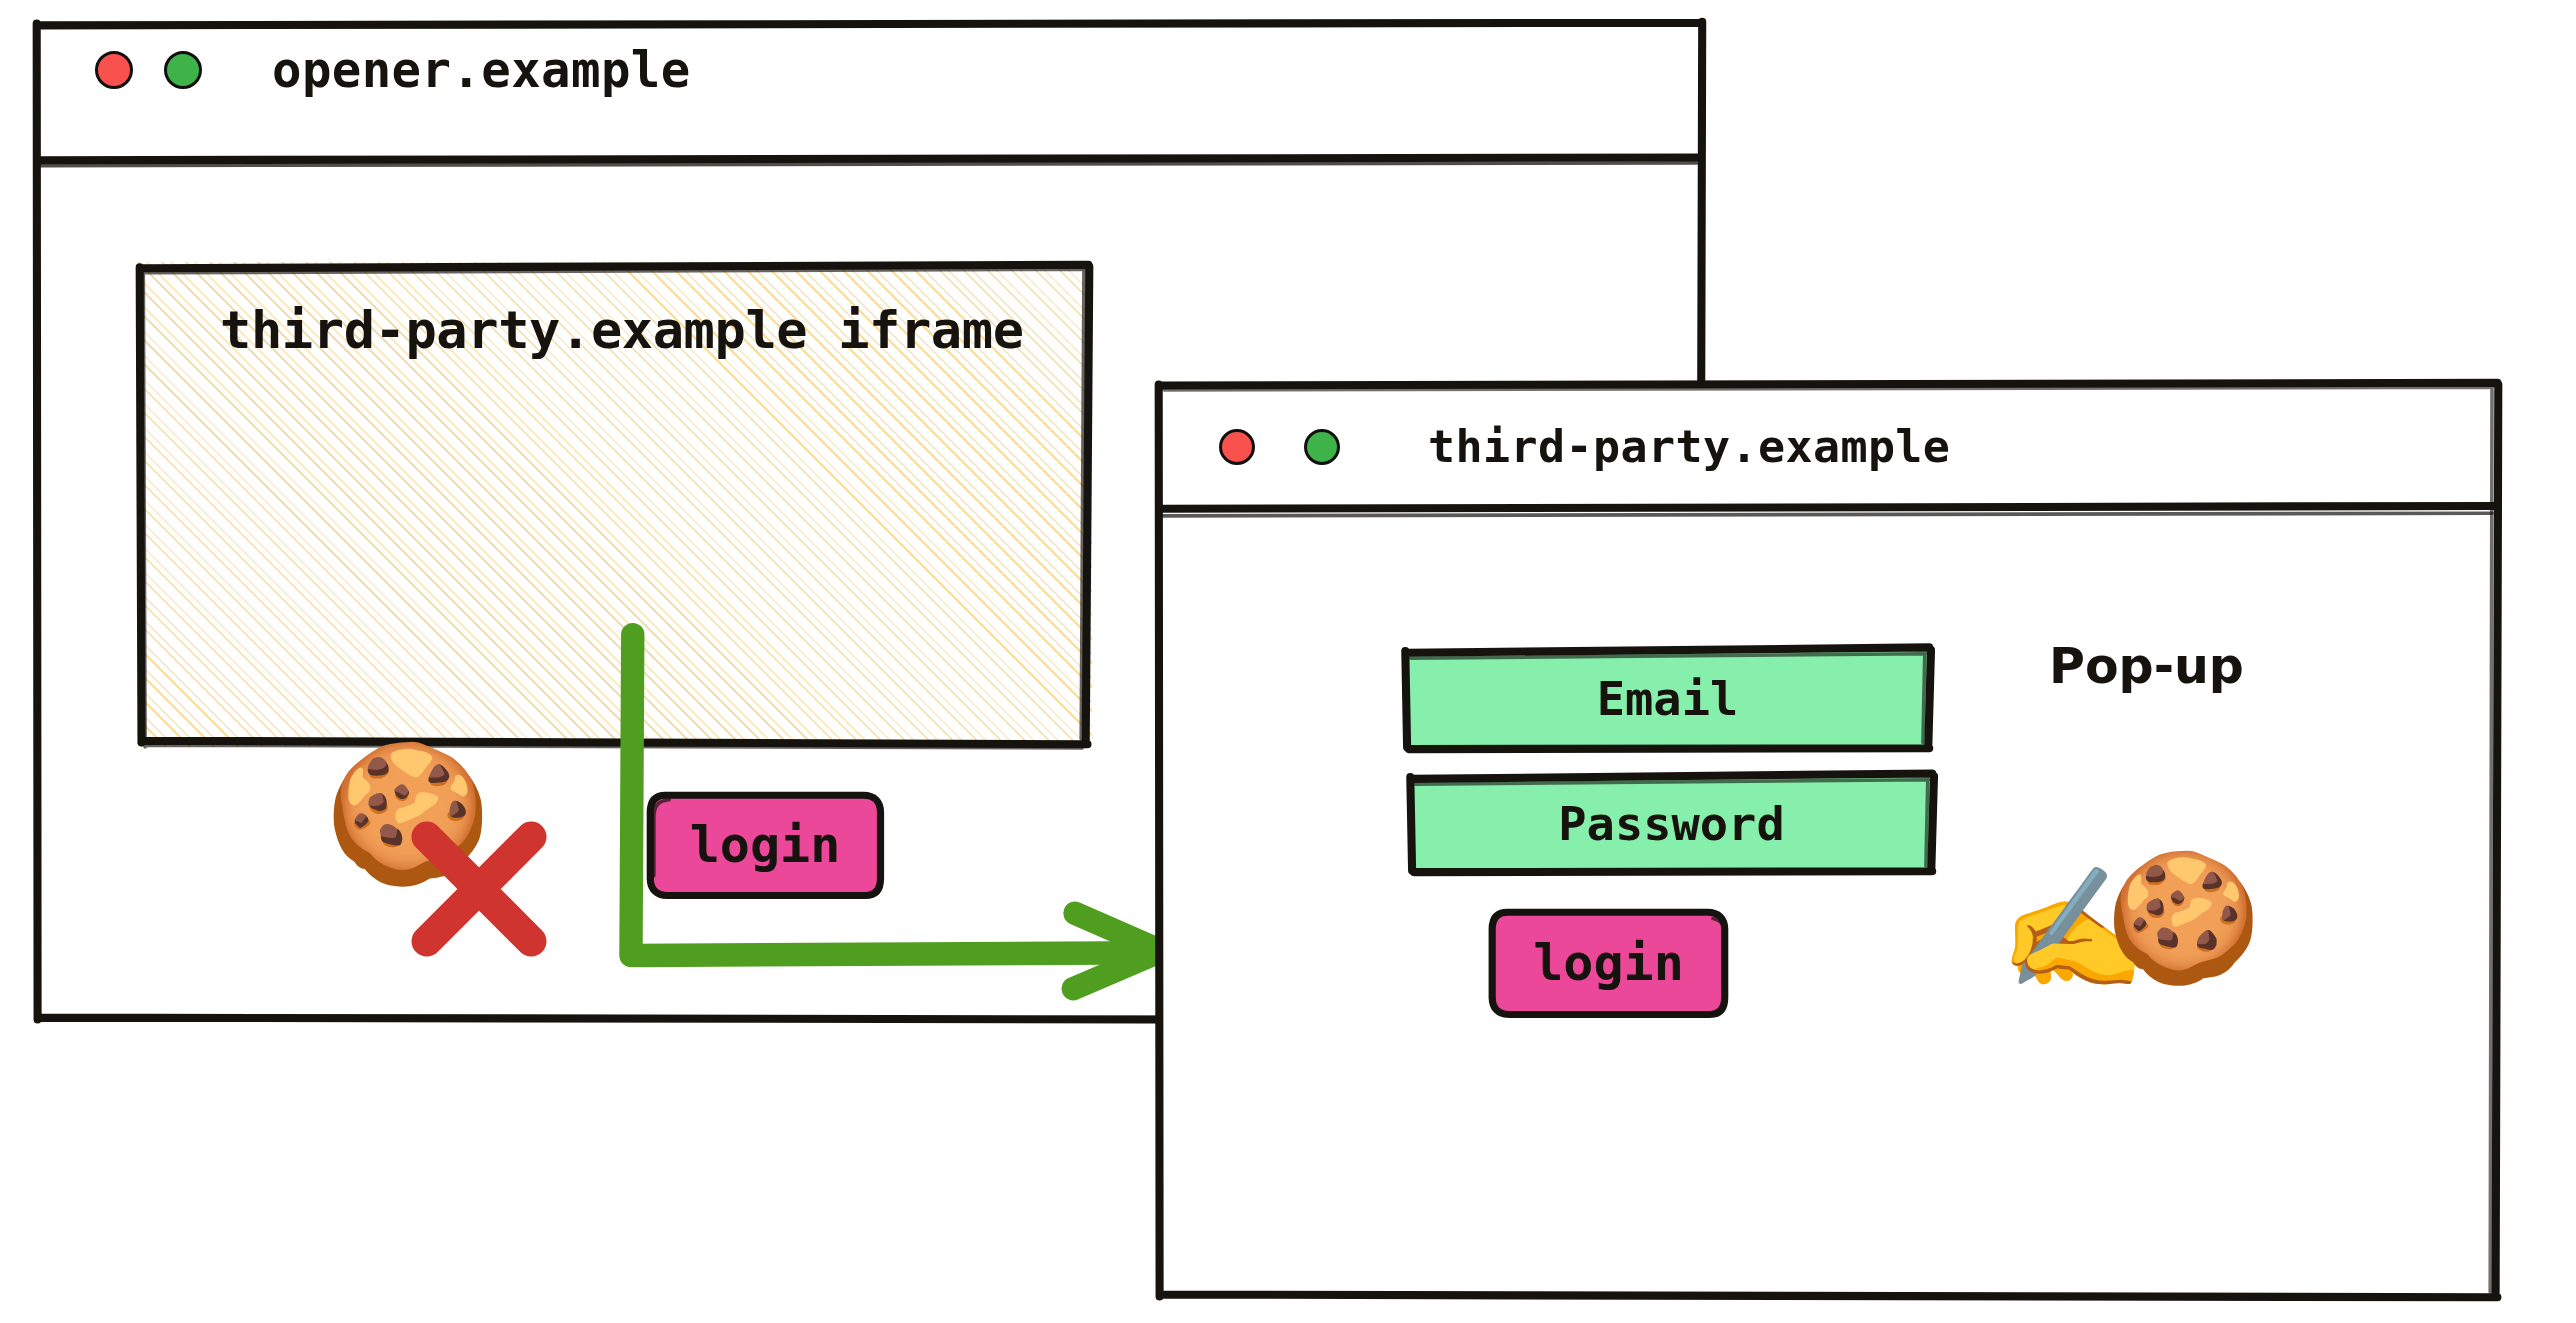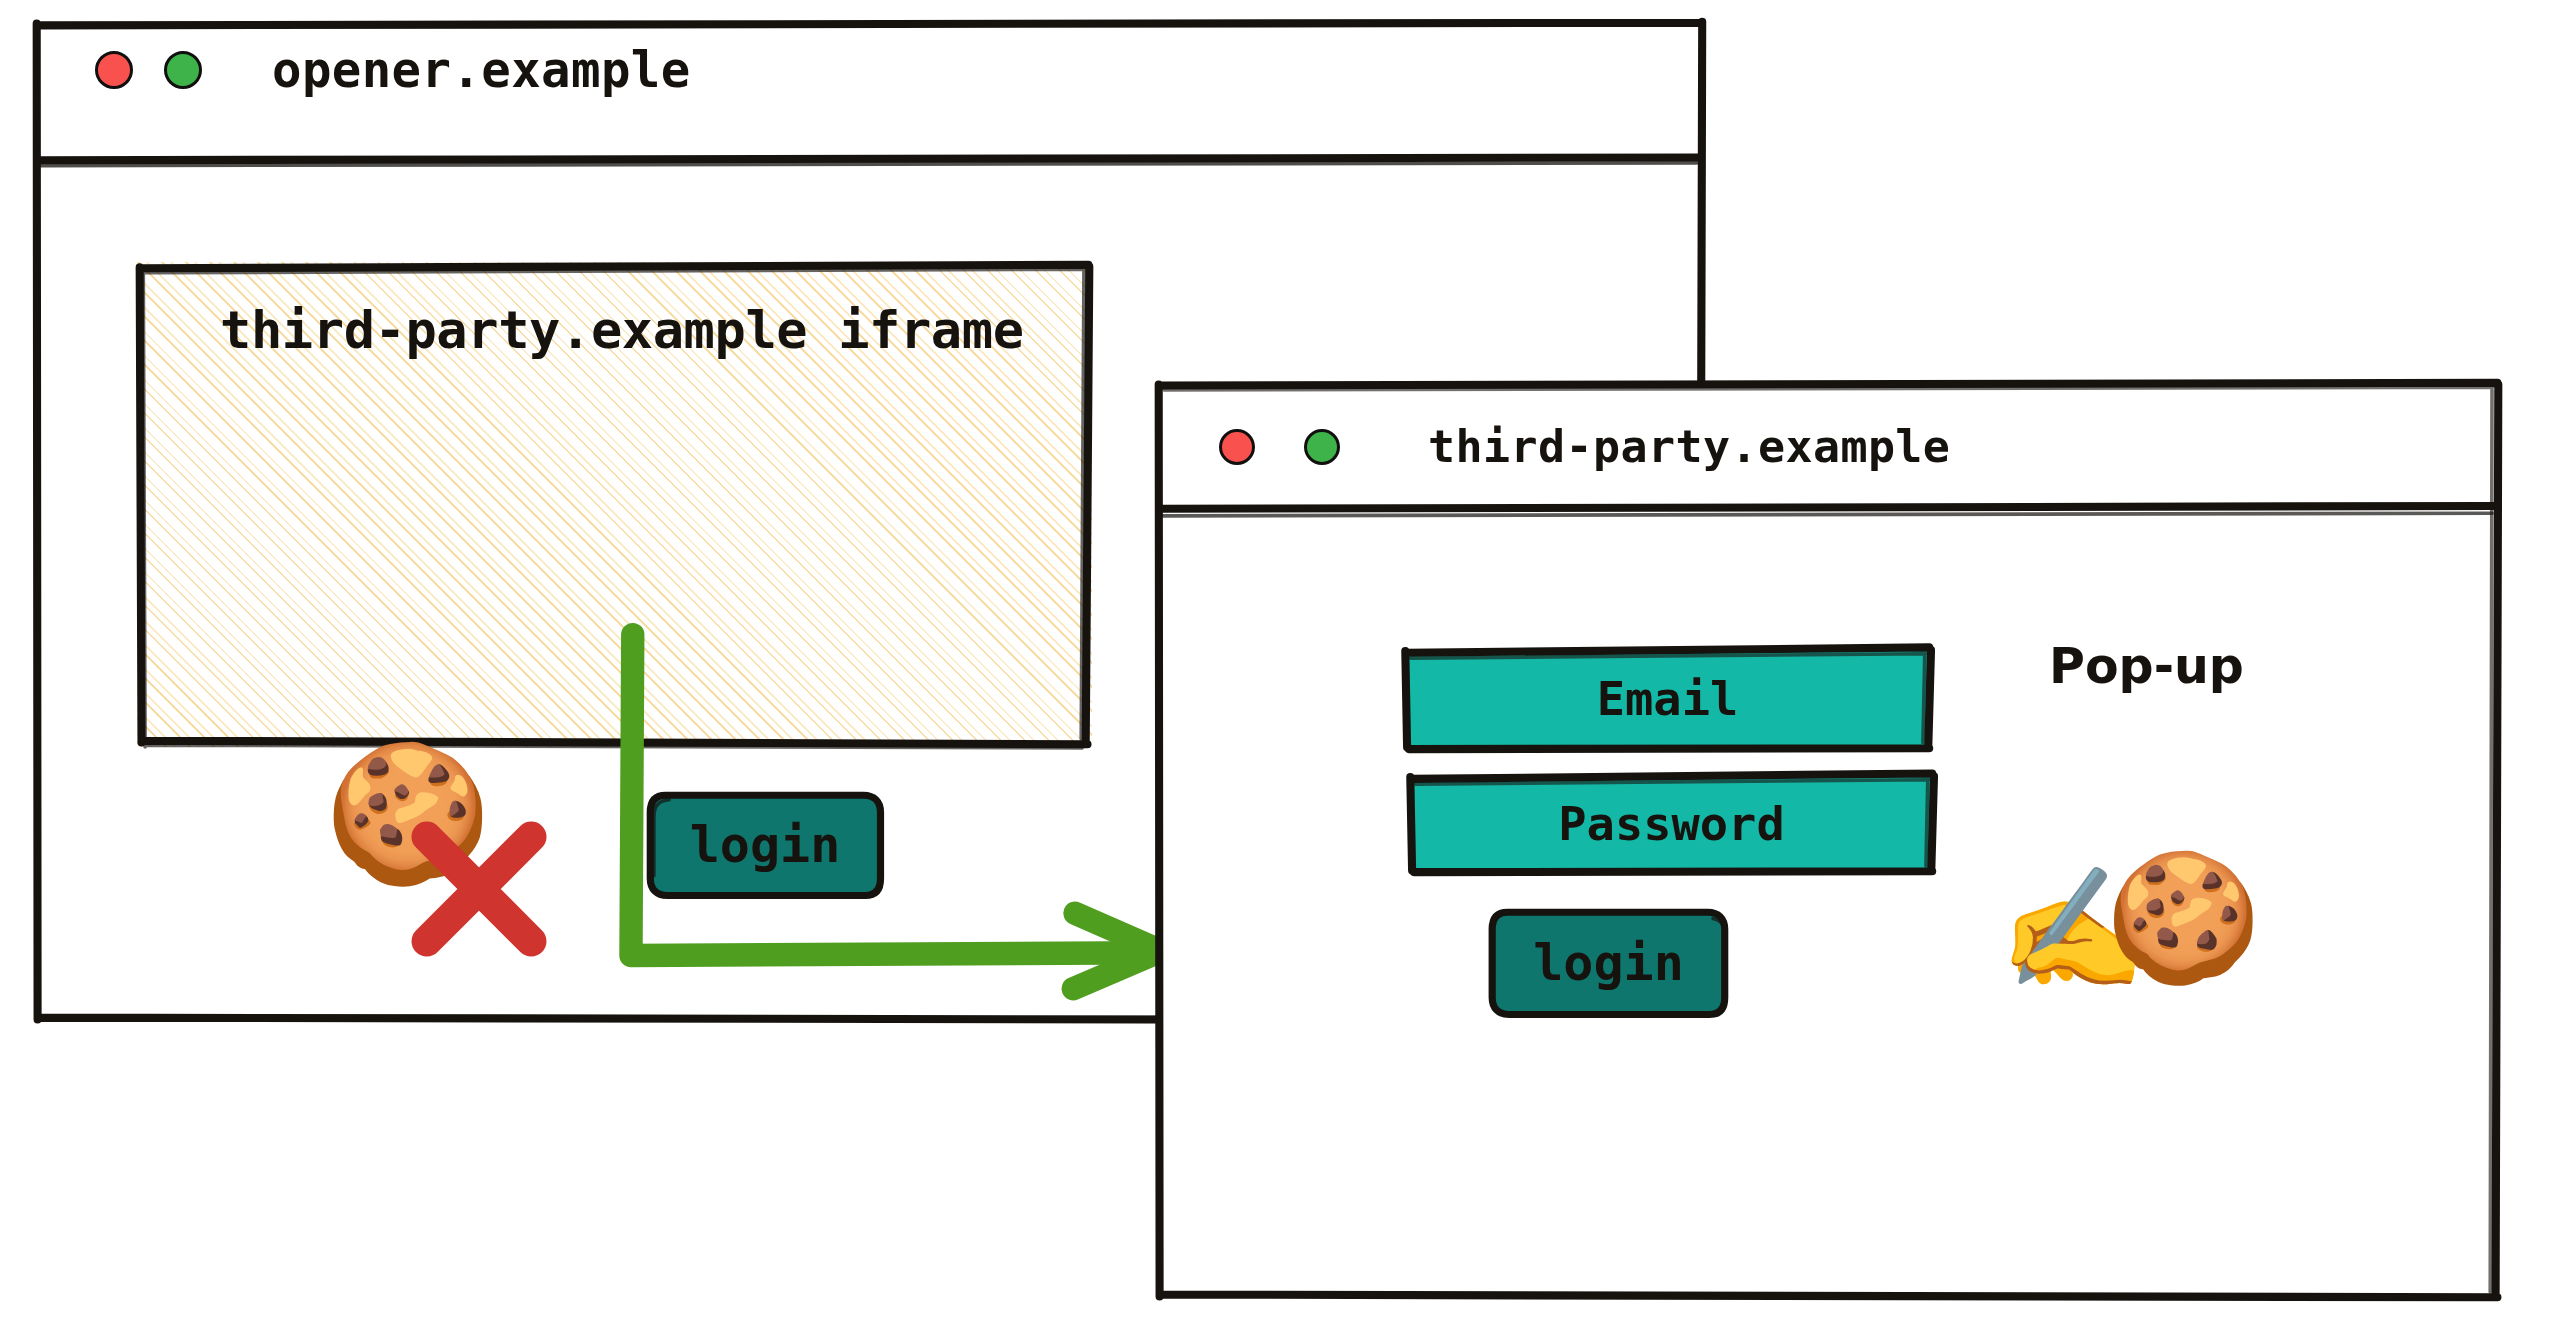--- a/index.html
+++ b/index.html
@@ -131,21 +131,21 @@
     top: 555px;
     width: 144px;
     height: 144px;
     z-index: 3;
   }
 
   
   .btn-amber {
     position: absolute;
     box-sizing: border-box;
-    background: #0f766e;
+    background: #ec4899;
     border-radius: 20px;
     display: flex;
     align-items: center;
     justify-content: center;
     color: #16130f;
     font-weight: 700;
     z-index: 4;
   }
   .btn-amber .btn-outline {
     position: absolute;
@@ -194,21 +194,21 @@
     position: absolute;
     left: 0;
     top: 131px;
     width: 100%;
     height: calc(100% - 131px);
   }
 
   .field {
     position: absolute;
     box-sizing: border-box;
-    background: #14b8a6;
+    background: #86efac;
     display: flex;
     align-items: center;
     justify-content: center;
     color: #16130f;
     font-weight: 700;
     font-size: 47px;
     z-index: 3;
   }
   .field .field-outline {
     position: absolute;

